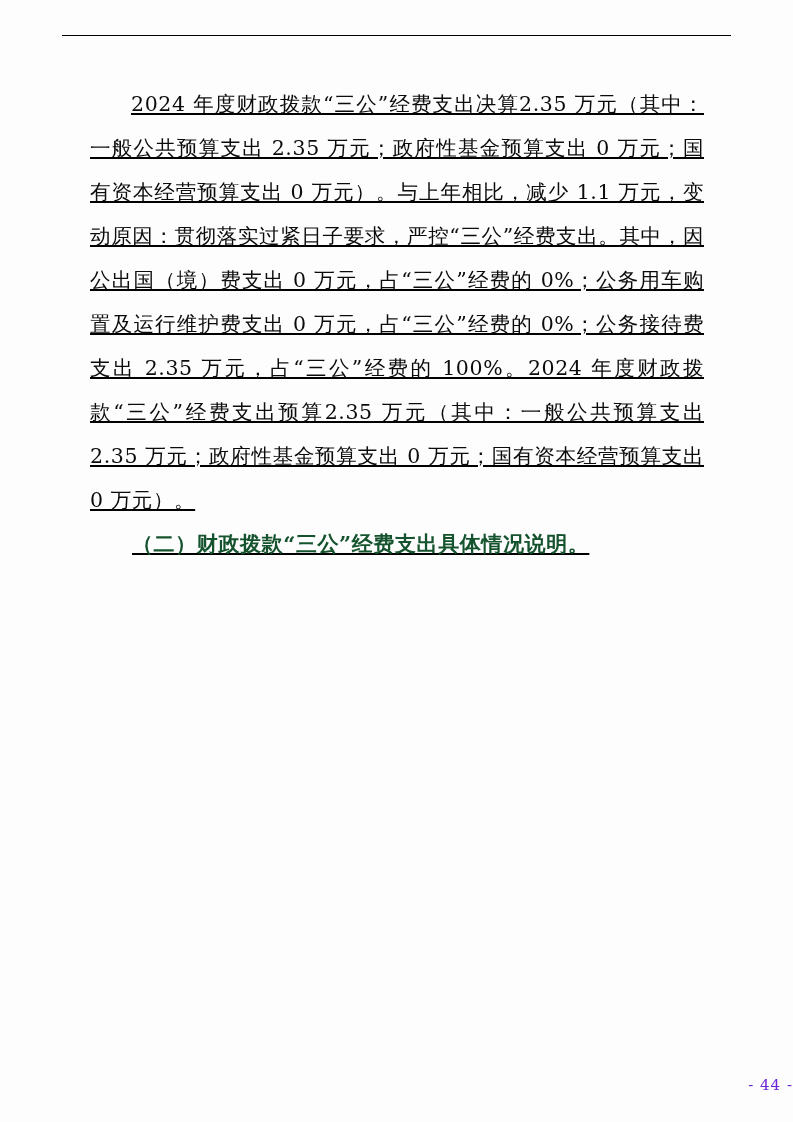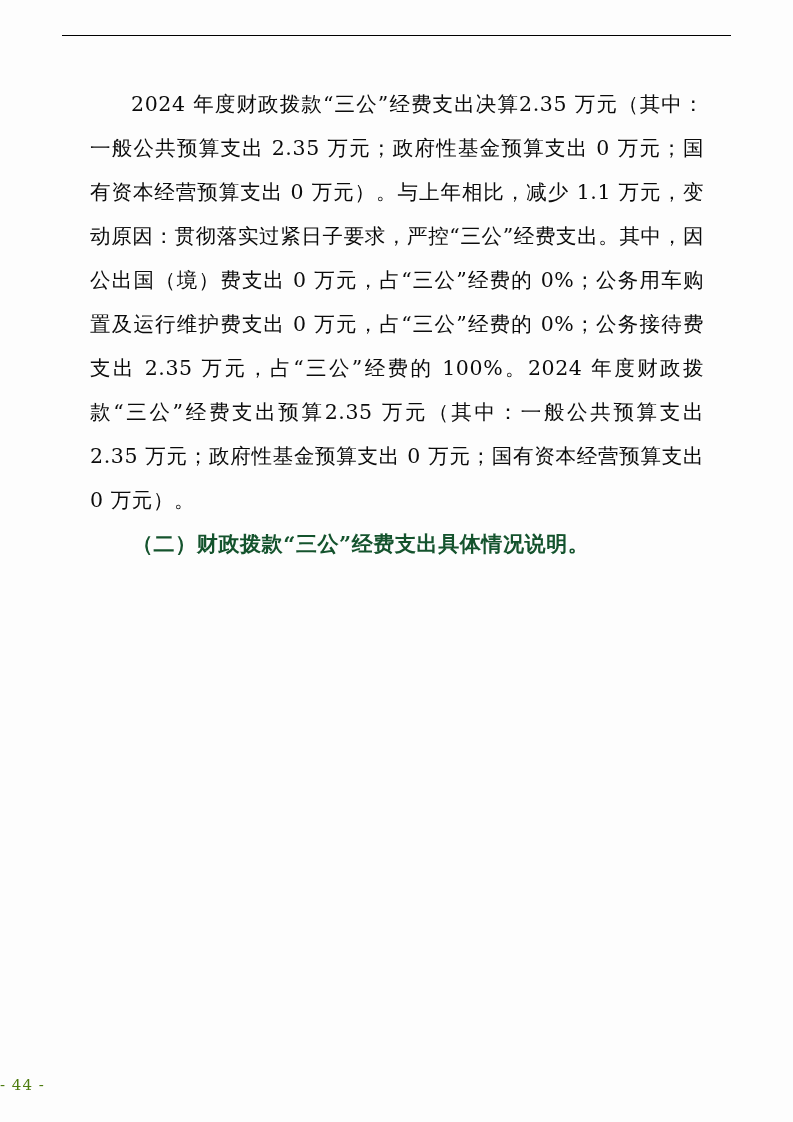--- a/index.html
+++ b/index.html
@@ -45,20 +45,21 @@
     left: 62px;
     right: 62px;
     height: 1px;
     background: #000000;
   }
   .content {
     position: absolute;
     top: 82px;
     left: 90px;
     width: 614px;
+    text-decoration: underline;
   }
   p.body-text {
     margin: 0 0 0 0;
     font-size: 20.5px;
     line-height: 44px;
     text-align: justify;
     text-justify: inter-ideograph;
     text-indent: 2em;
     letter-spacing: 0.6px;
     color: #0b0b0b;
@@ -70,23 +71,23 @@
     text-indent: 2em;
     font-weight: bold;
     letter-spacing: 0.6px;
     color: #14532d;
   }
   .page-number {
     position: absolute;
     bottom: 28px;
     left: 0;
     right: 0;
-    text-align: left;
+    text-align: right;
     font-size: 15px;
-    color: #4d7c0f;
+    color: #6d28d9;
     font-family: "DejaVu Serif", "Liberation Serif", serif;
     letter-spacing: 1px;
   }
 </style>
 </head>
 <body>
 
 <div class="page">
 
   <div class="header-band">

